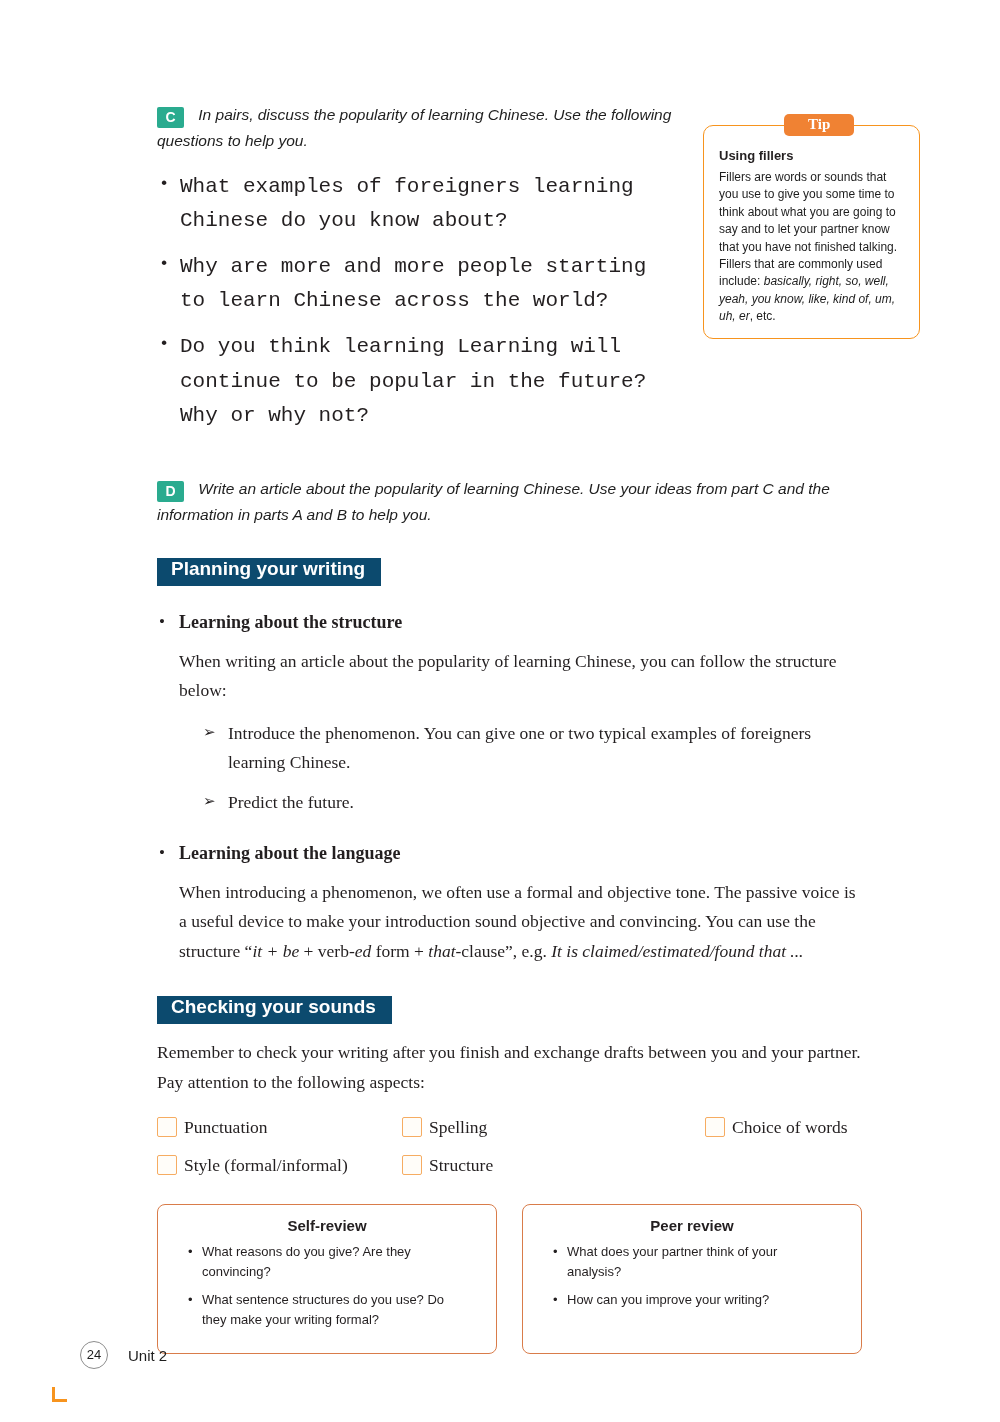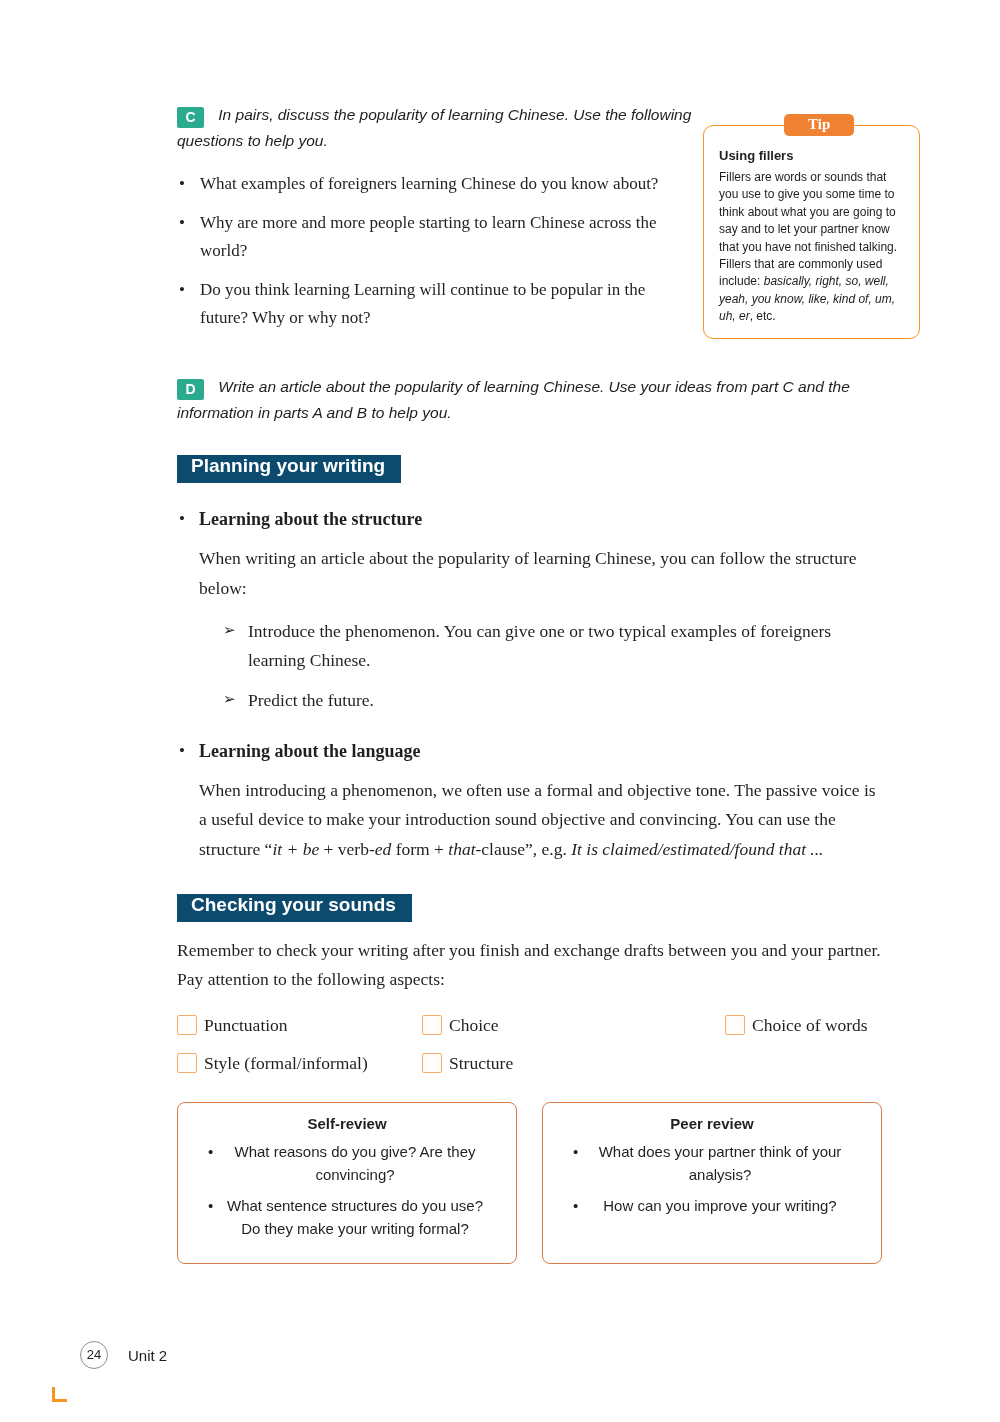--- a/index.html
+++ b/index.html
@@ -11,21 +11,20 @@
     background: #ffffff;
     font-family: "Liberation Serif", serif;
     color: #231f20;
     overflow: hidden;
   }
   .main {
     position: absolute;
     left: 157px;
     top: 102px;
     width: 706px;
-    margin-left: 20px;
   }
   
   .instruction {
     font-family: "Liberation Sans", sans-serif;
     font-style: italic;
     font-size: 15.5px;
     line-height: 1.65;
     color: #1f1f1f;
   }
   .badge {
@@ -43,23 +42,24 @@
     border-radius: 2px;
     margin-right: 10px;
     vertical-align: -2px;
   }
   .sectionC { width: 545px; }
   
   .dotlist { list-style: none; margin-top: 16px; width: 510px; }
   .dotlist li {
     position: relative;
     padding-left: 23px;
-    font-size: 17px;
+    font-size: 21px;
     line-height: 1.65;
     margin-bottom: 11px;
+    font-family: Liberation Mono, monospace;
   }
   .dotlist li::before {
     content: "•";
     position: absolute;
     left: 2px;
     font-size: 17px;
   }
   
   .tip {
     position: absolute;
@@ -175,24 +175,23 @@
   .review-title {
     text-align: center;
     font-weight: bold;
     font-size: 15px;
     margin-bottom: 8px;
   }
   .review-list { list-style: none; }
   .review-list li {
     position: relative;
     padding-left: 16px;
-    font-size: 15px;
+    font-size: 13px;
     line-height: 1.55;
     margin-bottom: 8px;
-    text-align: center;
   }
   .review-list li::before {
     content: "•";
     position: absolute;
     left: 2px;
   }
   
   .footer {
     position: absolute;
     left: 80px;
@@ -275,21 +274,21 @@
     <h2 class="orange-heading">Checking your sounds</h2>
     <p class="bodypara" style="margin-left:0; width:706px;">Remember to check your writing after you finish and exchange drafts between you and your partner. Pay attention to the following aspects:</p>
 
     <div class="check-grid">
       <div class="check-item">
         <span class="checkbox"></span>
         <span class="check-label">Punctuation</span>
       </div>
       <div class="check-item">
         <span class="checkbox"></span>
-        <span class="check-label">Choice</span>
+        <span class="check-label">Spelling</span>
       </div>
       <div class="check-item">
         <span class="checkbox"></span>
         <span class="check-label">Choice of words</span>
       </div>
       <div class="check-item">
         <span class="checkbox"></span>
         <span class="check-label">Style (formal/informal)</span>
       </div>
       <div class="check-item">

